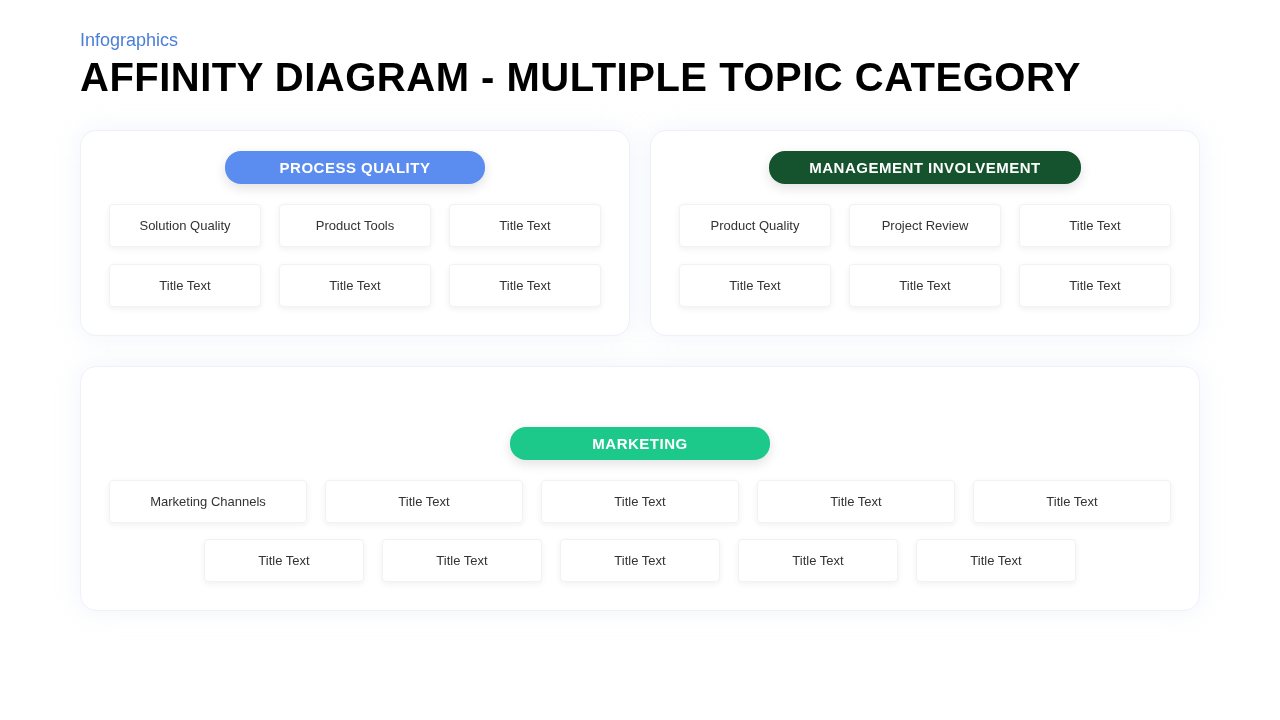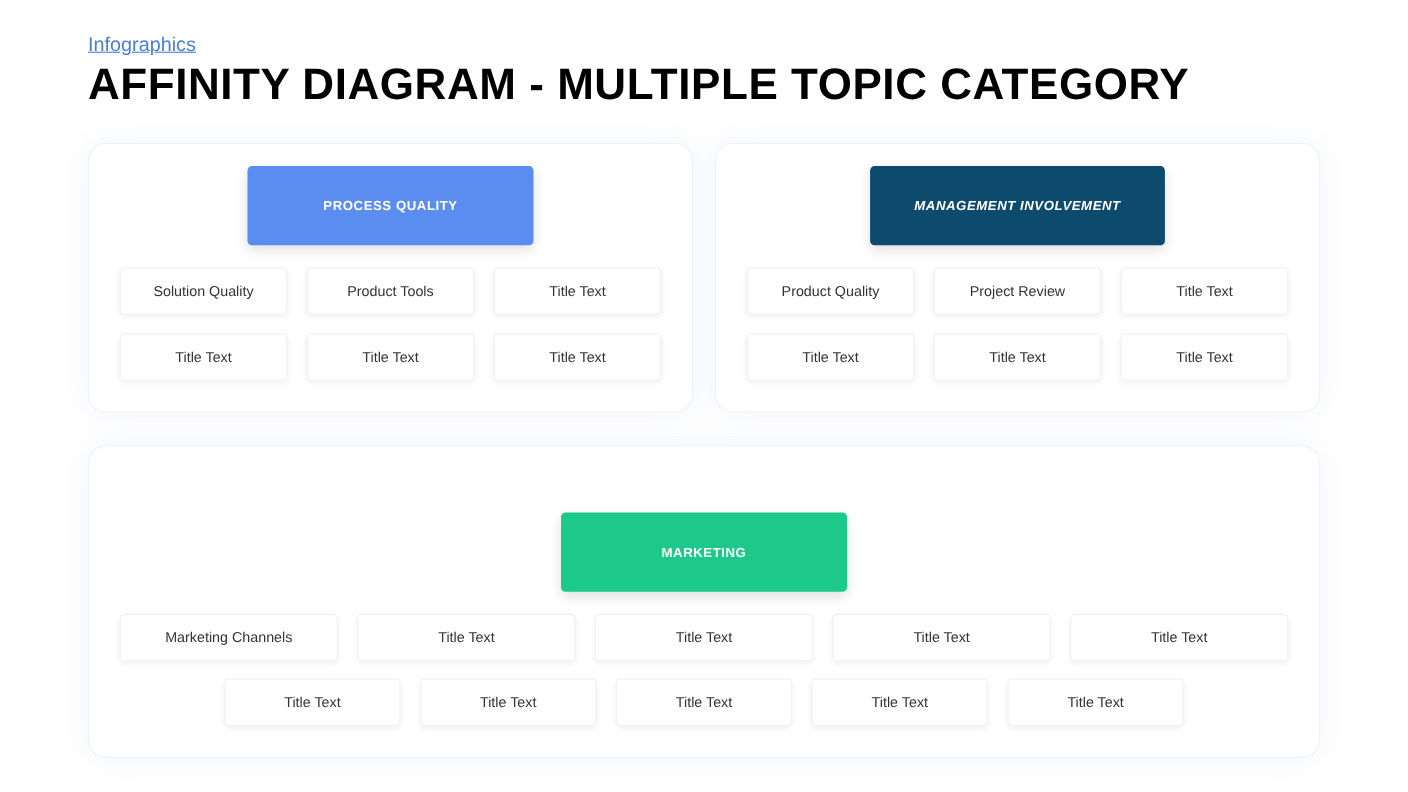--- a/index.html
+++ b/index.html
@@ -12,21 +12,20 @@
       background: #ffffff;
       width: 1280px;
       height: 720px;
       padding: 30px 80px;
     }
     .header-subtitle {
       color: #4a7fd8;
       font-size: 18px;
       font-weight: 500;
       margin-bottom: 4px;
-      text-decoration: underline;
     }
     .header-title {
       color: #000000;
       font-size: 40px;
       font-weight: 900;
       letter-spacing: 0.5px;
       margin-bottom: 30px;
     }
     .top-row {
       display: flex;
@@ -42,33 +41,33 @@
     }
     .panel-half {
       flex: 1;
     }
     .panel-full {
       width: 100%;
     }
     .category-header {
       display: block;
       margin: 0 auto 20px;
-      padding: 29px 40px;
-      border-radius: 4px;
+      padding: 8px 40px;
+      border-radius: 16px;
       color: #ffffff;
-      font-size: 12px;
+      font-size: 15px;
       font-weight: 700;
       letter-spacing: 0.5px;
       text-align: center;
       box-shadow: 0 4px 12px rgba(0,0,0,0.12);
       width: fit-content;
       min-width: 260px;
     }
     .hdr-blue { background: #5b8cf0; }
-    .hdr-red { background: #0c4a6e; font-style: italic; }
+    .hdr-red { background: #14532d; }
     .hdr-green { background: #1dc98a; margin-top: 40px; }
     .items-grid {
       display: grid;
       gap: 17px 18px;
       justify-content: center;
     }
     .grid-3 {
       grid-template-columns: repeat(3, 1fr);
     }
     .grid-6 {

